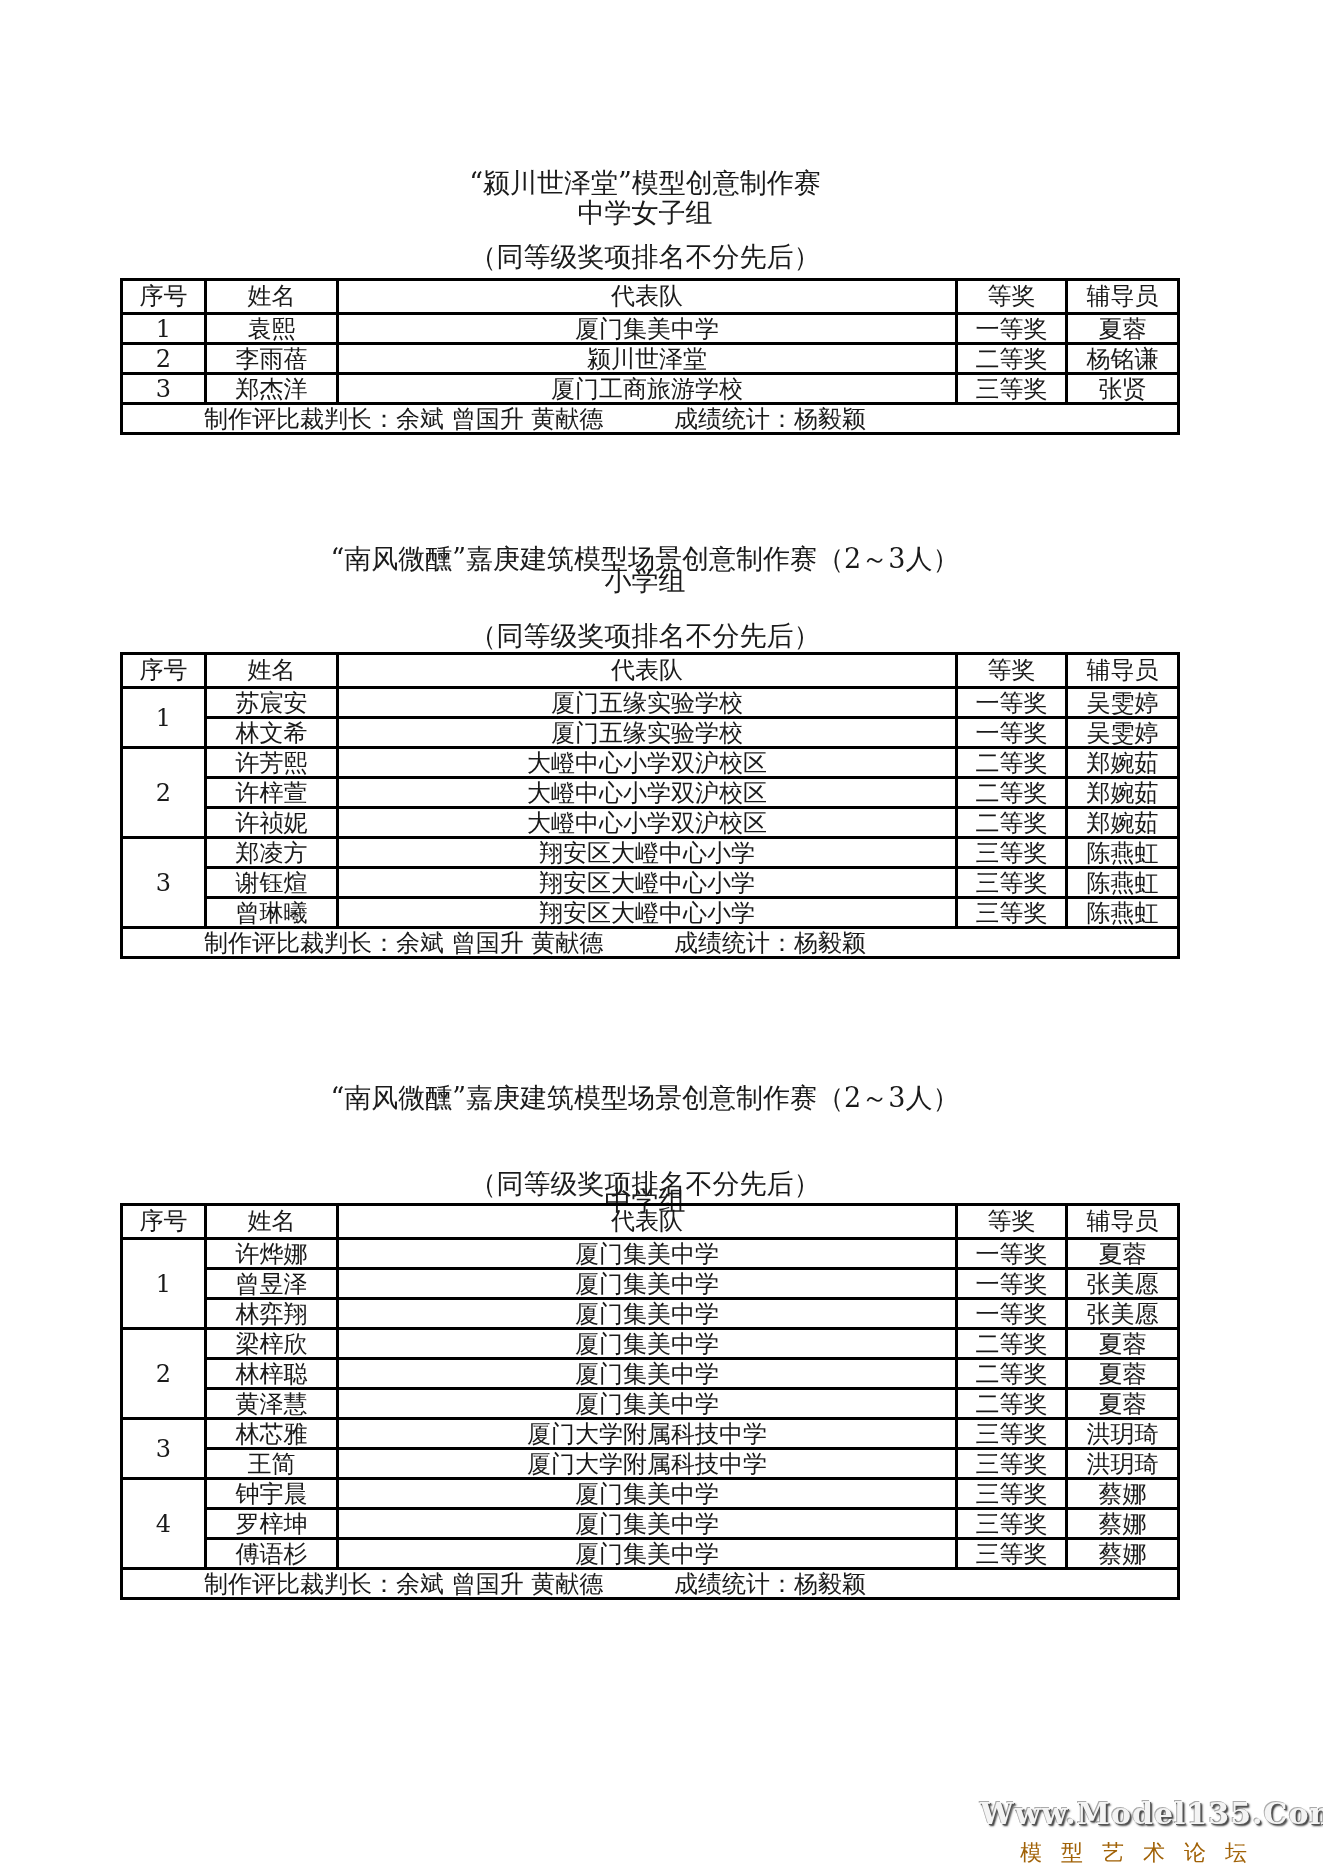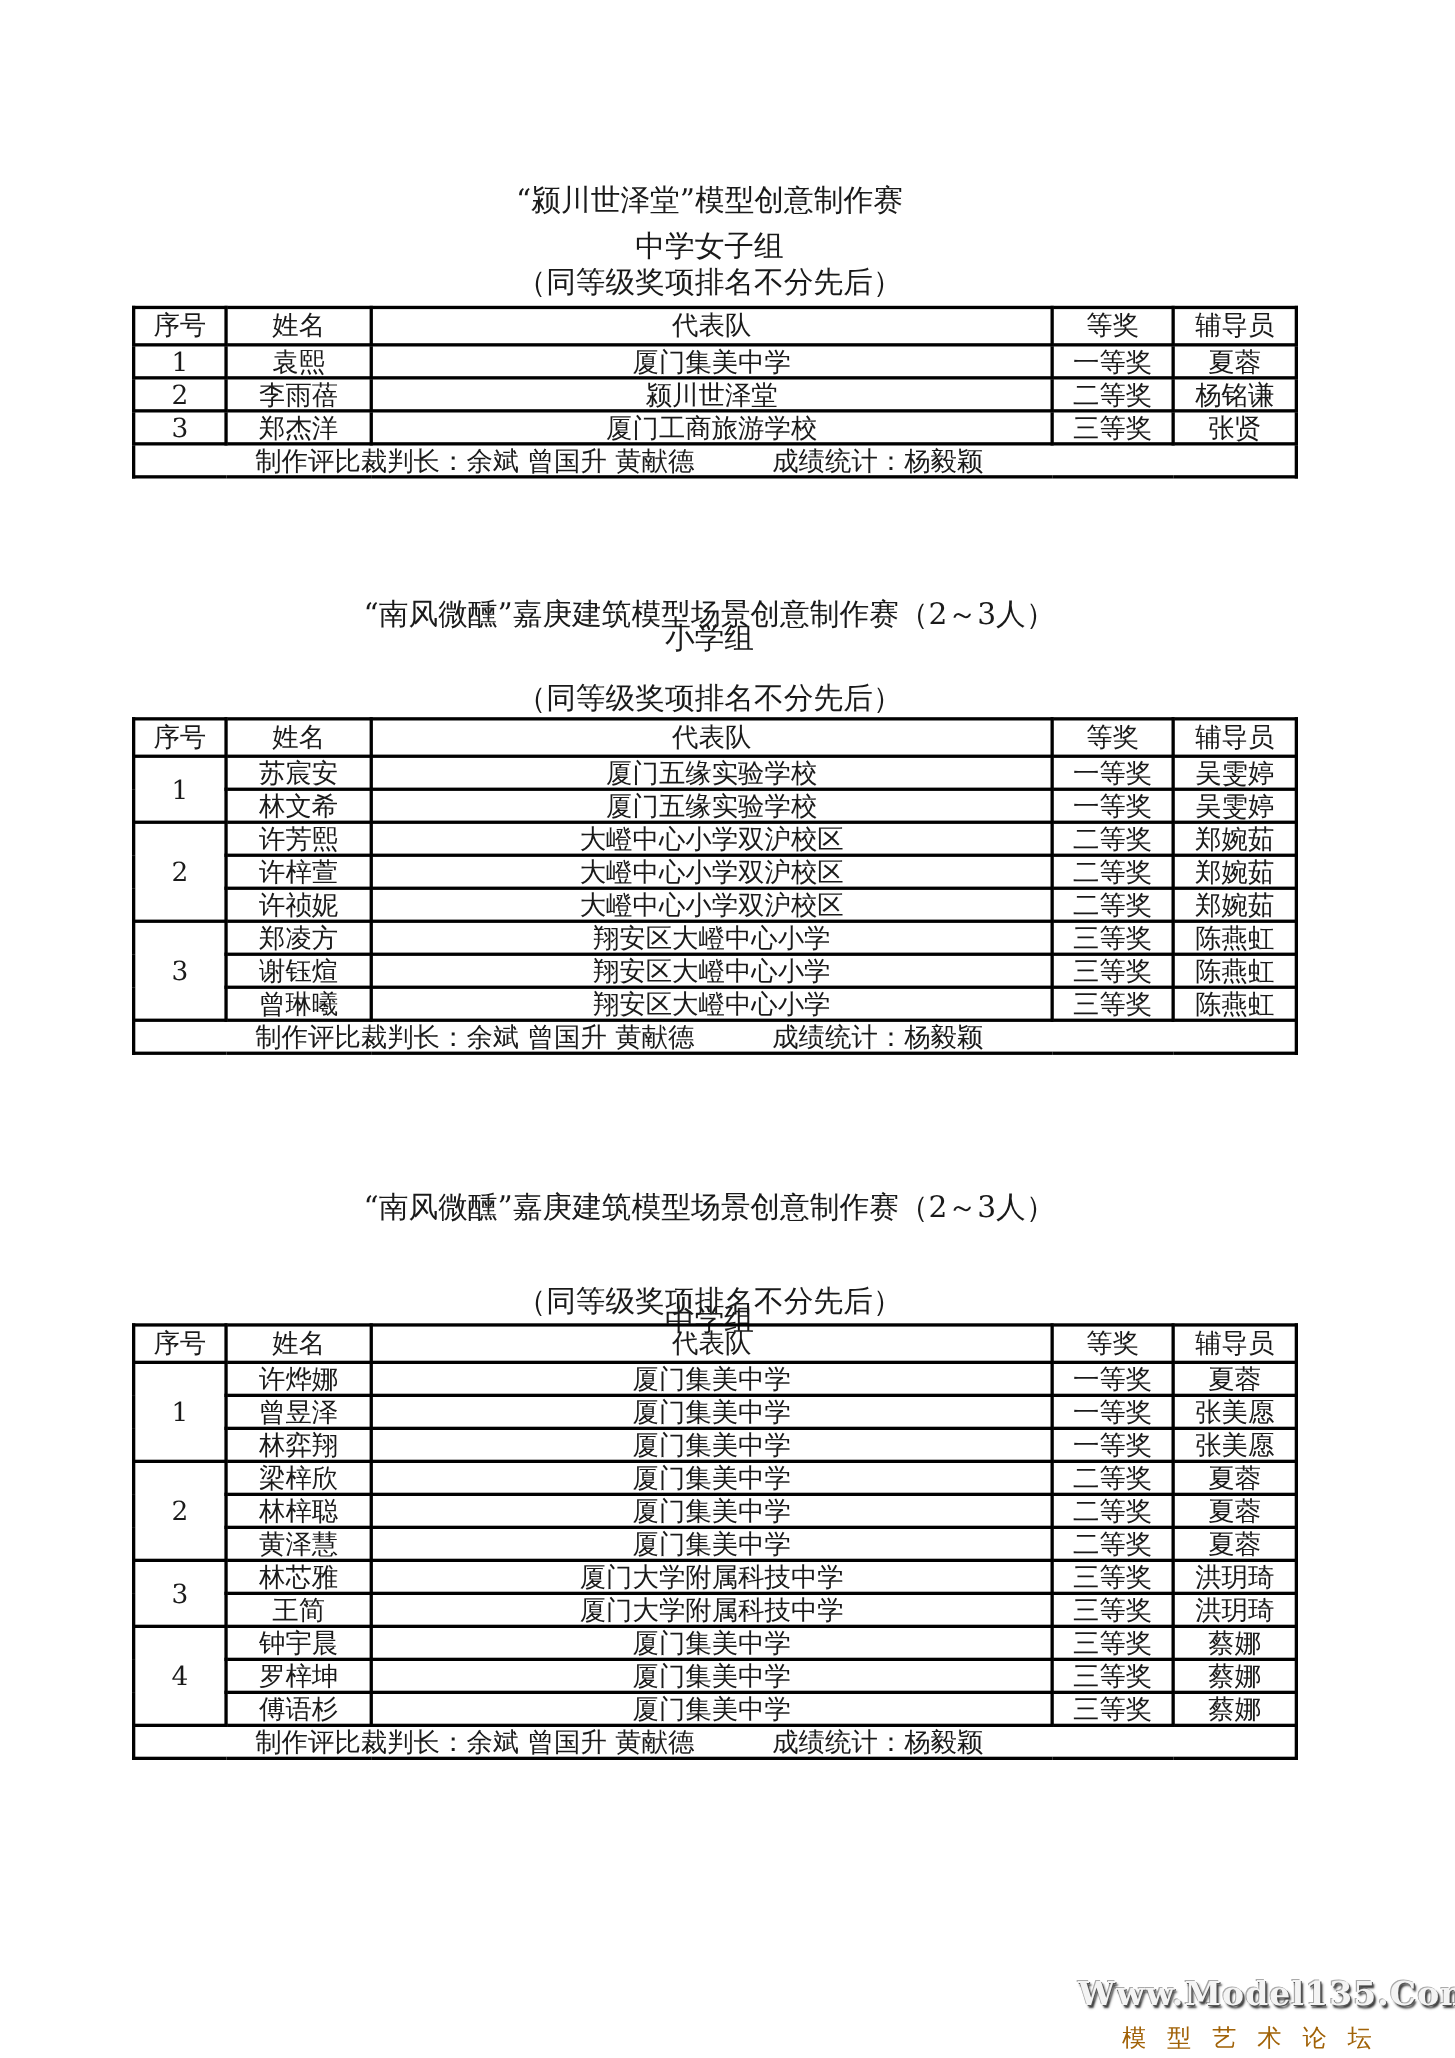--- a/index.html
+++ b/index.html
@@ -4,32 +4,32 @@
 <style>
   html, body { margin:0; padding:0; background:#ffffff; }
   body { width:1323px; height:1871px; position:relative; overflow:hidden;
          font-family:"DejaVu Serif","Liberation Serif",serif; color:#1a1a1a; }
   .title { position:absolute; left:0; width:1290px; text-align:center; font-size:27px; line-height:34px; white-space:nowrap; }
   table.results { position:absolute; left:120px; width:1057px; border-collapse:collapse; table-layout:fixed; font-size:24px; }
   table.results td, table.results th { border:3px solid #000; text-align:center; padding:0; line-height:26px; height:27px; font-weight:normal; white-space:nowrap; overflow:hidden; }
   table.results th { font-size:24px; height:31px; line-height:31px; }
   table.results td.foot { text-align:left; font-size:24px; }
   .foot-inner { display:flex; }
-  .foot-judges { padding-left:109px; width:470px; }
+  .foot-judges { padding-left:81px; width:470px; }
   .col-seq { width:84px; } .col-name { width:132px; } .col-team { width:619px; } .col-award { width:110px; } .col-tutor { width:112px; }
   .wm { position:absolute; right:18px; font-family:"DejaVu Serif",serif; }
   .wm-url { top:1796px; left:980px; font-size:30px; font-weight:bold; color:#f4f4f4; letter-spacing:1px;
             text-shadow: 1px 1px 0 #555, 2px 2px 2px #333, -1px -1px 0 #aaa; }
   .wm-cn { top:1838px; left:1020px; font-family:"DejaVu Sans",sans-serif; font-size:22px; letter-spacing:19px; color:#a16207; }
 </style>
 </head>
 <body>
 
 <div class="title" style="top:166px">“颍川世泽堂”模型创意制作赛</div>
-<div class="title" style="top:208px">中学女子组</div>
+<div class="title" style="top:196px">中学女子组</div>
 <div class="title" style="top:240px">（同等级奖项排名不分先后）</div>
 <table class="results" style="top:278px">
   <colgroup>
       <col class="col-seq">
       <col class="col-name">
       <col class="col-team">
       <col class="col-award">
       <col class="col-tutor">
     </colgroup>
   <tbody>

